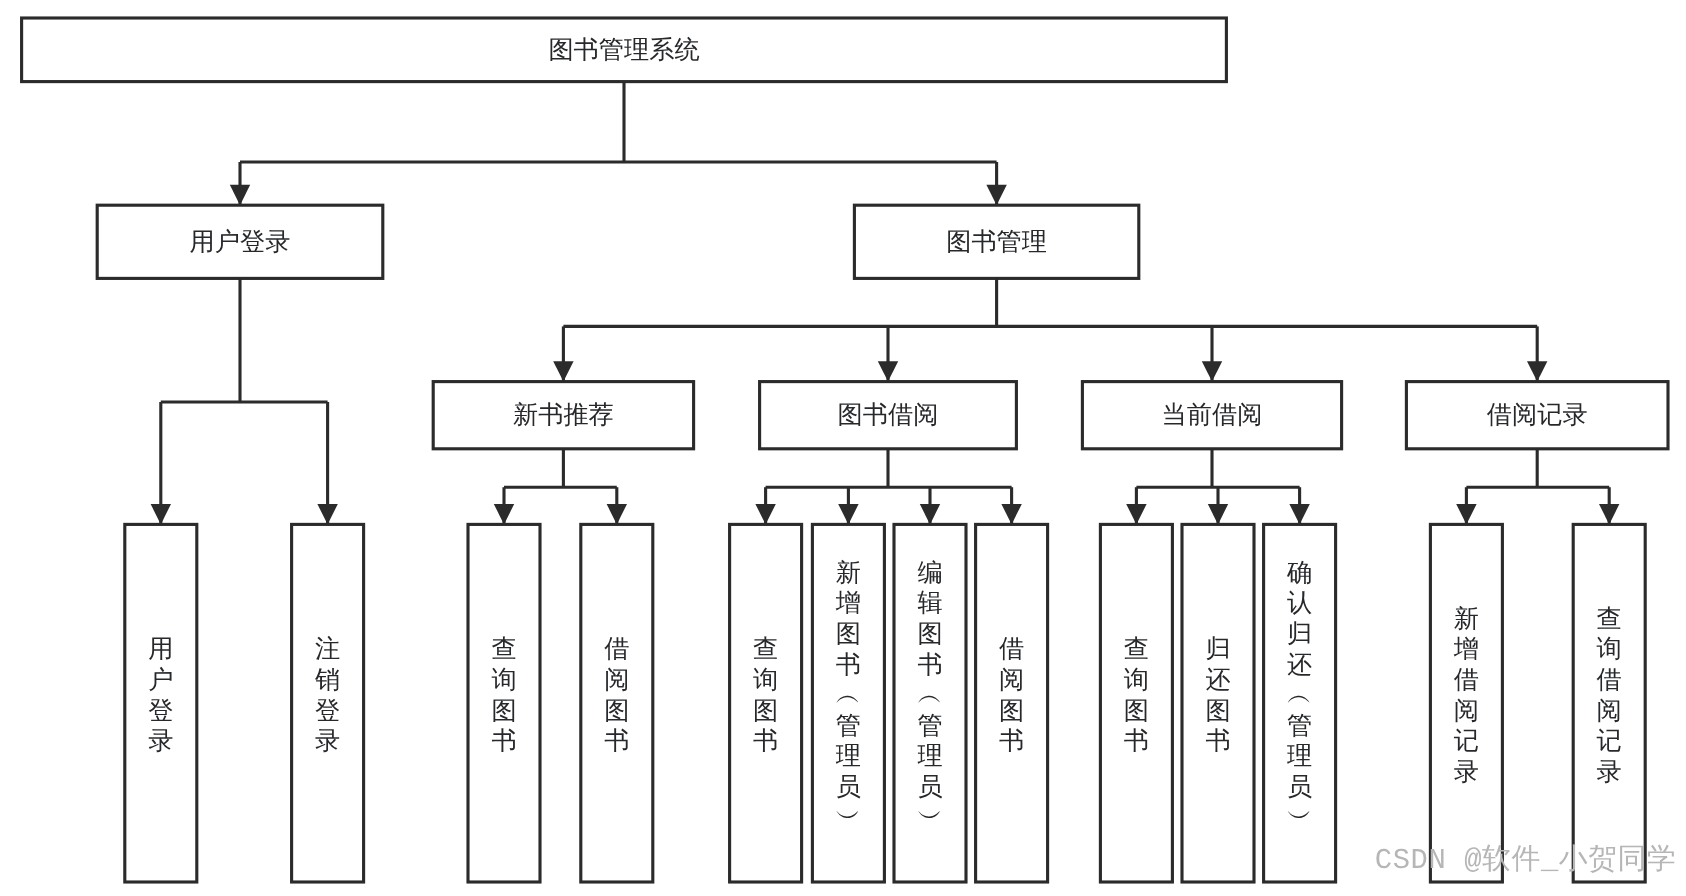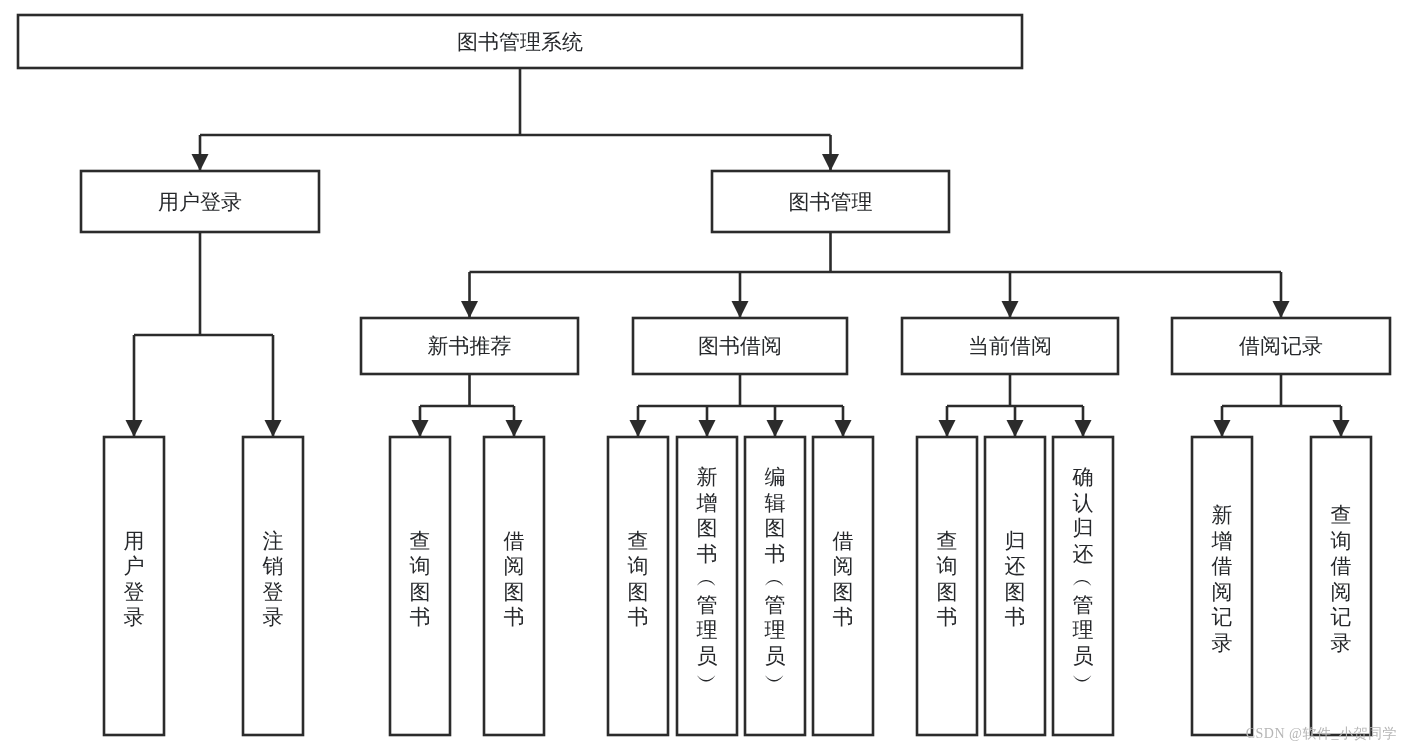--- a/index.html
+++ b/index.html
@@ -50,23 +50,23 @@
     stroke-width: 2.6;
     fill: none;
   }
   .arrow-head {
     fill: #2b2b2b;
     stroke: none;
   }
   .watermark {
     position: absolute;
     right: 8px;
-    bottom: 4px;
-    font-family: Liberation Serif, serif;
-    font-size: 14px;
+    bottom: 16px;
+    font-family: Liberation Mono, monospace;
+    font-size: 24px;
     color: #b6b6b6;
     letter-spacing: 0.5px;
     white-space: nowrap;
     user-select: none;
   }
 </style>
 </head>
 <body>
 
 <div id="diagram-root">

